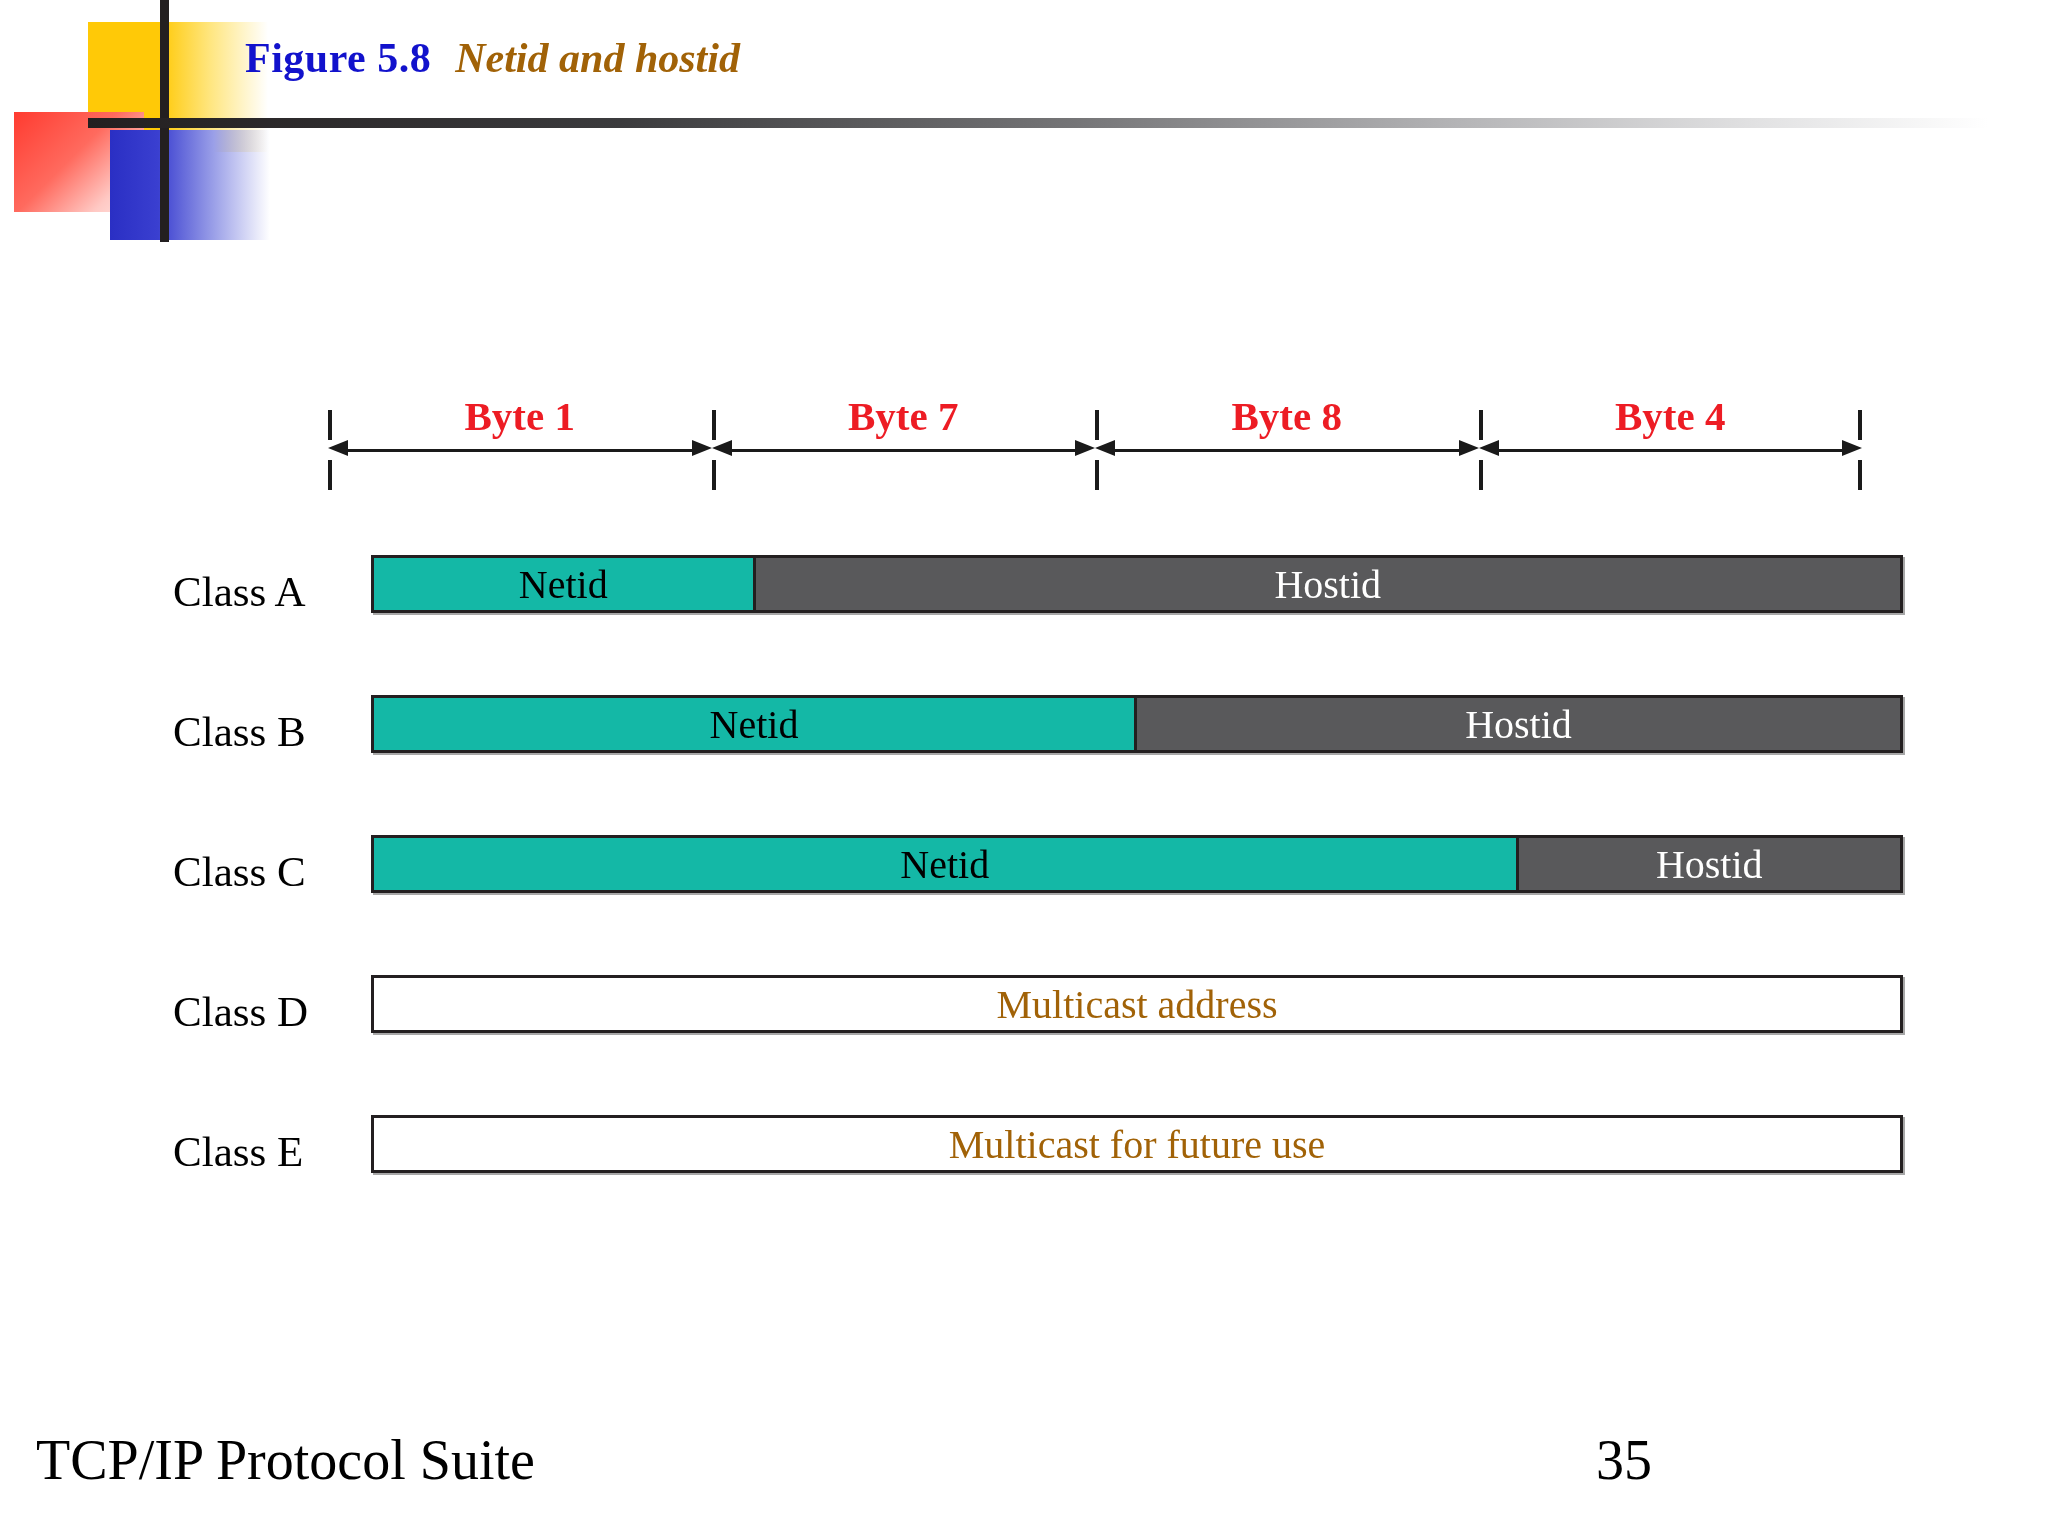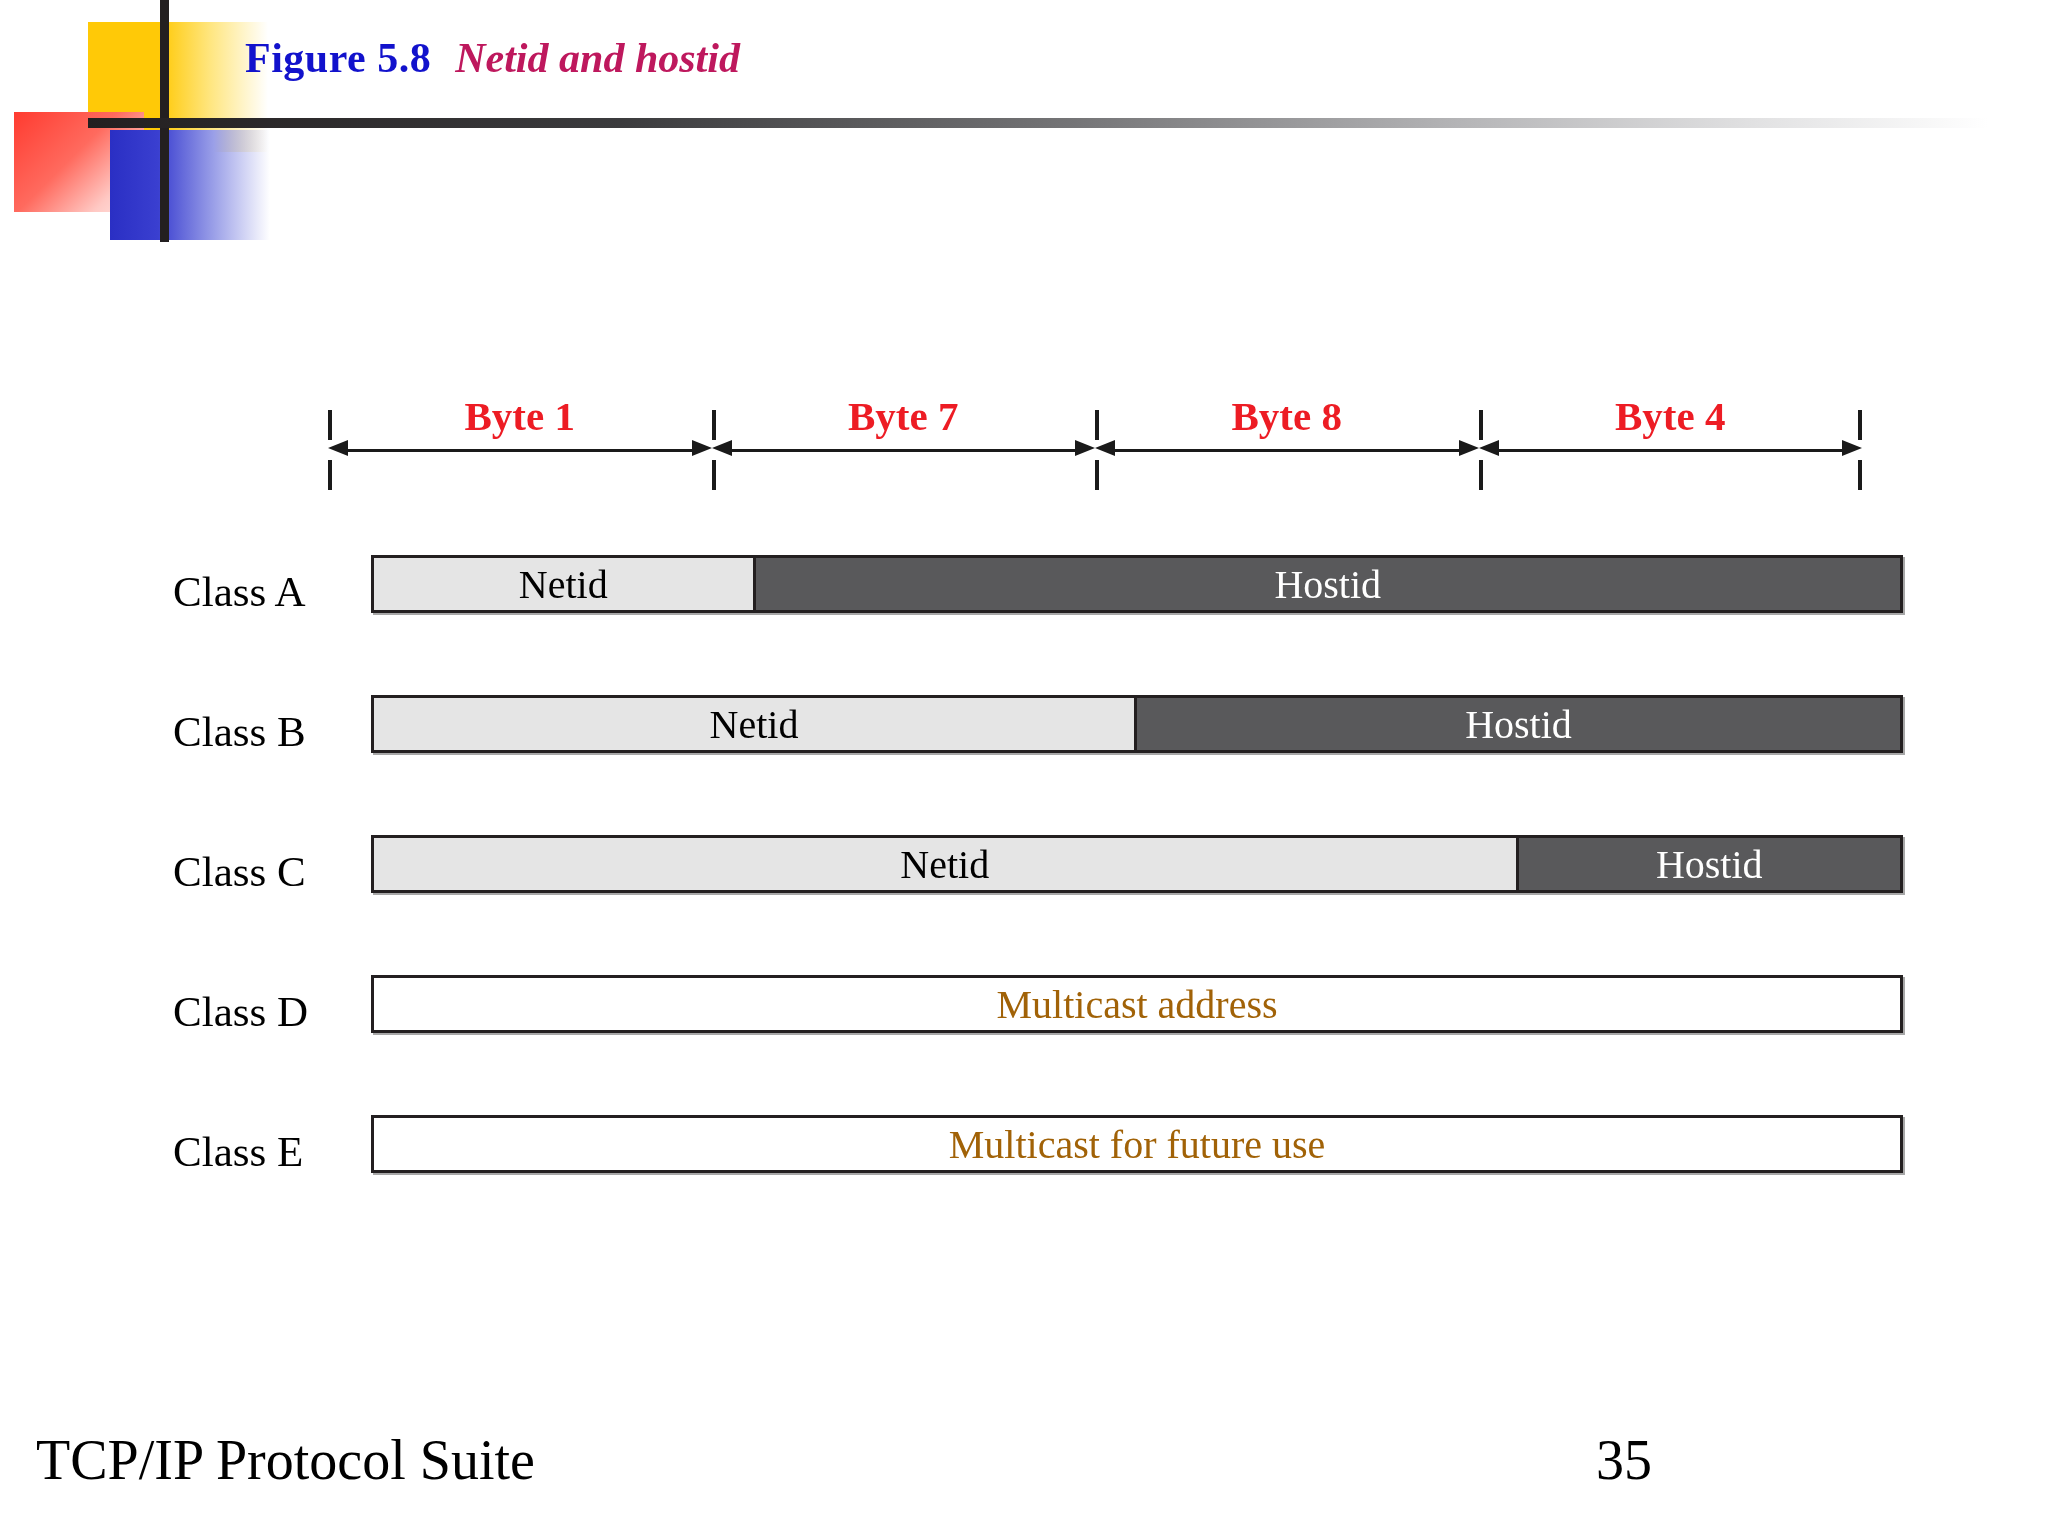--- a/index.html
+++ b/index.html
@@ -44,21 +44,21 @@
     display: flex; align-items: baseline; gap: 24px;
     white-space: nowrap;
   }
   .fig-num {
     color: #1212CC;
     font-weight: bold;
     font-size: 42px;
     letter-spacing: 0.5px;
   }
   .fig-caption {
-    color: #be185d;
+    color: #a16207;
     font-weight: bold;
     font-style: italic;
     font-size: 42px;
   }
 
   
   .ruler { position: absolute; left: 328px; top: 390px; width: 1534px; height: 120px; }
   .ruler-labels {
     position: absolute; left: 0; top: 0; width: 100%; height: 56px;
     display: flex;
@@ -109,21 +109,21 @@
     box-sizing: border-box;
     box-shadow: 2px 2px 0 rgba(60,60,60,0.45);
   }
   .cell {
     display: flex; align-items: center; justify-content: center;
     font-size: 40px;
     box-sizing: border-box;
     overflow: hidden;
     white-space: nowrap;
   }
-  .cell-netid   { background: #e5e5e5; color: #000000; border-right: 3px solid #231F20; }
+  .cell-netid   { background: #14b8a6; color: #000000; border-right: 3px solid #231F20; }
   .cell-hostid  { background: #59595B; color: #FFFFFF; }
   .cell-plain   { background: #FFFFFF; color: #a16207; }
 
   
   .footer-title {
     position: absolute; left: 36px; top: 1428px;
     font-size: 56px; color: #000;
     white-space: nowrap;
   }
   .footer-page {

